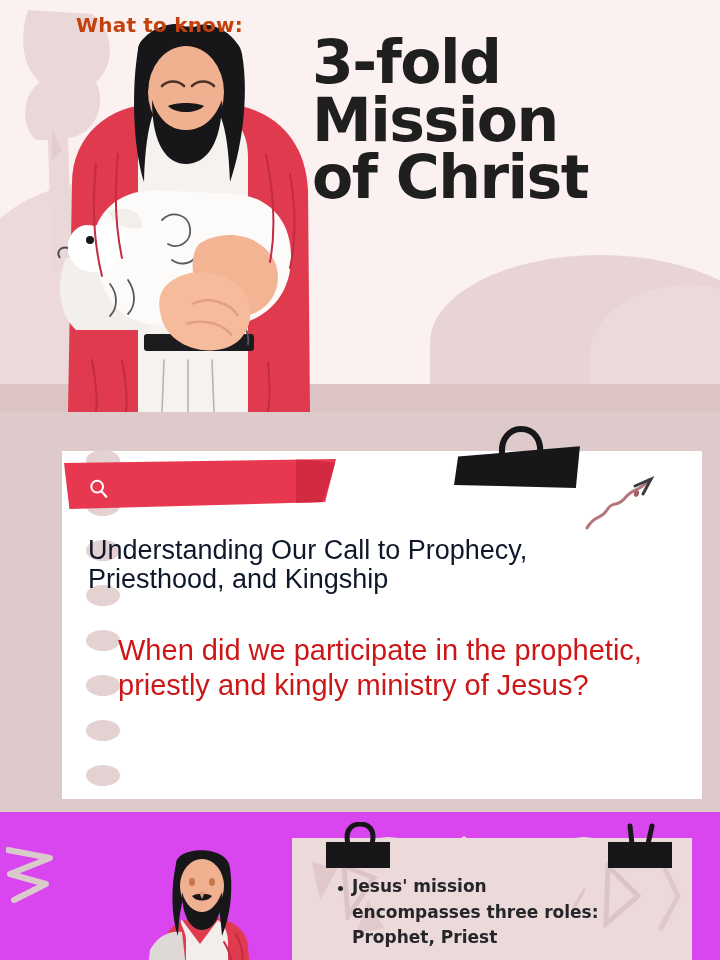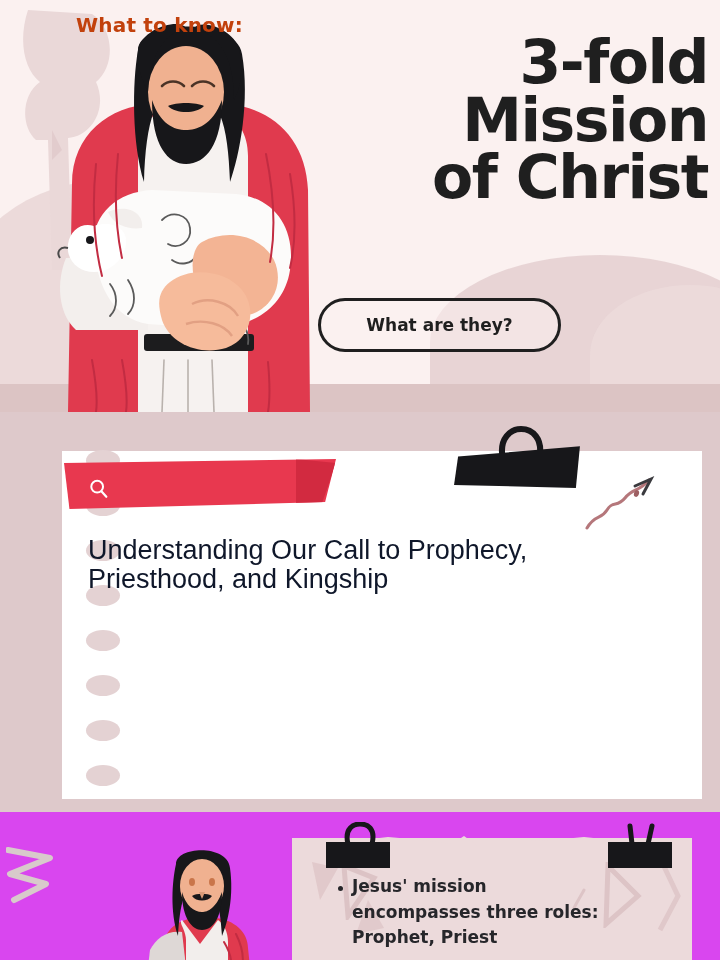--- a/index.html
+++ b/index.html
@@ -7,21 +7,21 @@
     width: 720px; height: 960px;
     font-family: "Liberation Sans", "DejaVu Sans", sans-serif;
     overflow: hidden;
     background: #f6eceb;
   }
   .page { position: relative; width: 720px; height: 960px; overflow: hidden; }
 
   
   .hero {
     position: absolute; left: 0; top: 0; width: 720px; height: 412px;
-    background: #fbf1f0; overflow: hidden; text-align: right;
+    background: #fbf1f0; overflow: hidden;
   }
   .hero-bg-hill {
     position: absolute; border-radius: 50% 50% 0 0; background: #e9d6d6; opacity: .85;
   }
   .hill-a { left: -40px; top: 180px; width: 300px; height: 240px; }
   .hill-b { left: 430px; top: 255px; width: 340px; height: 175px; background: #e4cfd0; }
   .hill-c { left: 590px; top: 285px; width: 200px; height: 140px; background: #ecdbdb; }
   .hero-floor {
     position: absolute; left: 0; bottom: 0; width: 720px; height: 28px;
     background: #dcc4c4;
@@ -33,21 +33,21 @@
   .hero-illus { position: absolute; left: 52px; top: 14px; width: 270px; height: 398px; }
 
   .hero-title {
     position: absolute; left: 312px; top: 34px; width: 396px;
     font-weight: 700; font-size: 60px; line-height: 0.96;
     letter-spacing: -1.5px; color: #1f1f1f;
     font-family: "DejaVu Sans", sans-serif;
   }
   .hero-title .ln { display: block; white-space: nowrap; }
   .ln2 { }
-  .ln3 { margin-left: 14px; }
+  .ln3 { }
 
   .hero-pill {
     position: absolute; left: 318px; top: 298px;
     width: 243px; height: 54px;
     border: 3px solid #1f1f1f; border-radius: 27px;
     background: rgba(251,241,240,.55);
     display: flex; align-items: center; justify-content: center;
     font-weight: 700; font-size: 17px; color: #1f1f1f;
     font-family: "DejaVu Sans", sans-serif;
   }
@@ -211,23 +211,20 @@
         <path d="M160 346 L162 398"></path>
       </g>
     </svg>
 
     <h1 class="hero-title">
       <span class="ln ln1">3-fold</span>
       <span class="ln ln2">Mission</span>
       <span class="ln ln3">of Christ</span>
     </h1>
 
-    <div class="hero-pill">
-      <span>What are they?</span>
-    </div>
   </section>
 
   <section class="mid">
     <div class="mid-card"></div>
   </section>
 
   <div class="holes">
     <div class="hole" style="top:0px"></div>
     <div class="hole" style="top:45px"></div>
     <div class="hole" style="top:90px"></div>
@@ -241,20 +238,21 @@
   <div class="badge-ribbon">
     <div class="rib-shade"></div>
   </div>
   <div class="badge-label">What to know:</div>
   <svg class="search-icon" viewBox="0 0 24 24">
     <circle cx="10" cy="9.5" r="6.4" fill="none" stroke="#ffffff" stroke-width="2.2"></circle>
     <line x1="14.6" y1="14.4" x2="20" y2="20.5" stroke="#ffffff" stroke-width="2.4" stroke-linecap="round"></line>
   </svg>
 
   <h2 class="card-heading">Understanding Our Call to Prophecy, Priesthood, and Kingship</h2>
+  <p class="card-question">When did we participate in the prophetic, priestly and kingly ministry of Jesus?</p>
 
   <svg class="clip-top" viewBox="0 0 130 65" style="left:452px;top:426px;width:132px;height:66px;">
     <path d="M50 32 C46 12 58 3 68 3 C79 3 90 12 86 32" fill="none" stroke="#17171a" stroke-width="6"></path>
     <path d="M6 30 L126 20 L122 61 L2 58 Z" fill="#17171a"></path>
   </svg>
 
   <svg class="doodle-arrow" viewBox="0 0 72 58">
     <path d="M2 54 C10 40 16 46 22 36 C28 26 32 34 40 24 C48 14 54 18 64 6" fill="none" stroke="#b5777b" stroke-width="3" stroke-linecap="round"></path>
     <path d="M50 12 L66 5 L58 20" fill="none" stroke="#3a3a3e" stroke-width="3" stroke-linecap="round"></path>
   </svg>

